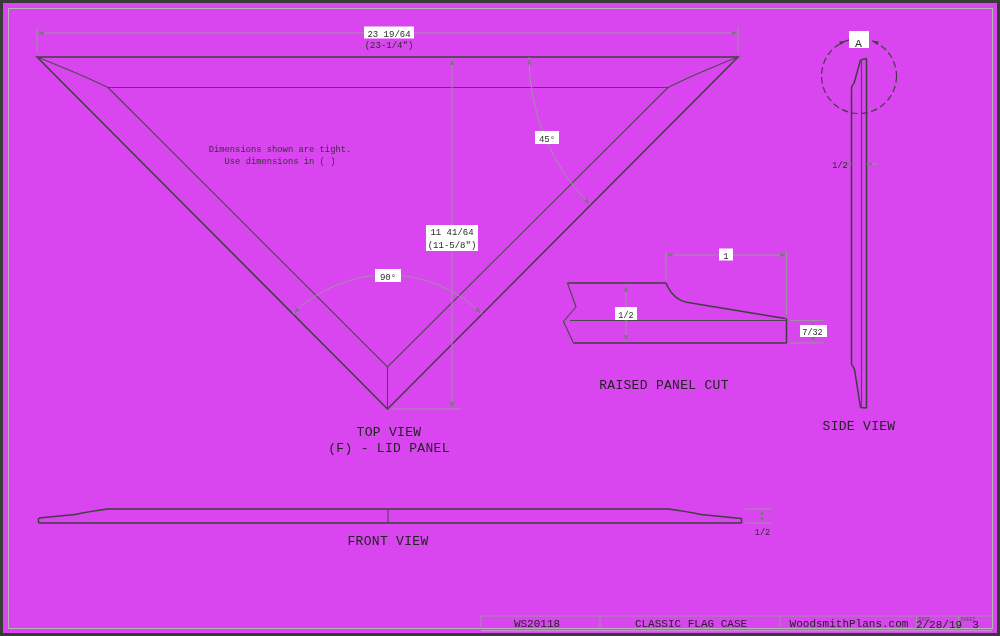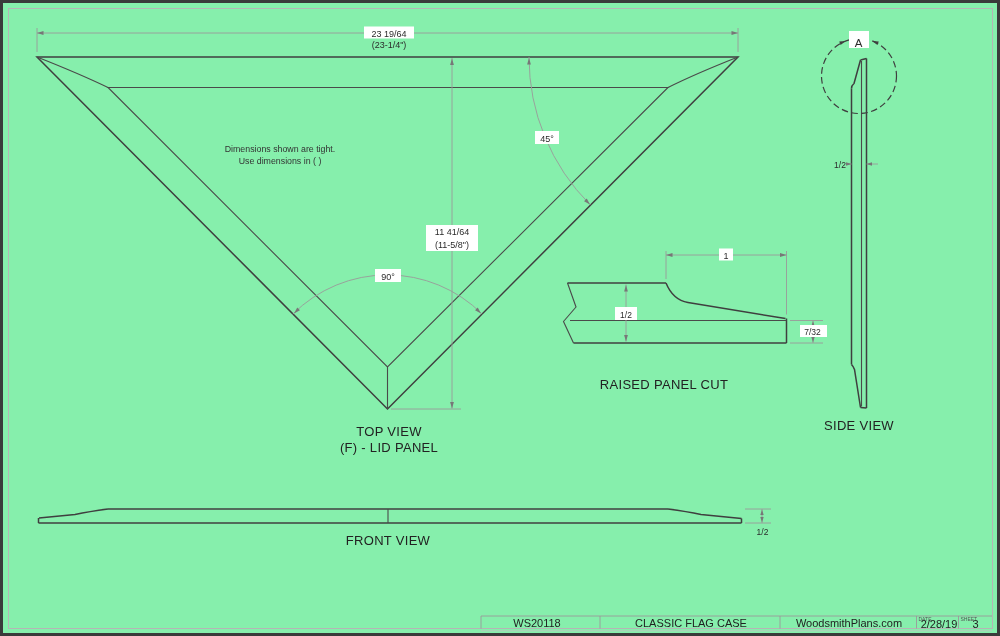--- a/index.html
+++ b/index.html
@@ -1,20 +1,20 @@
 <!DOCTYPE html>
 <html><head>
 <meta charset="utf-8">
 <style>
   html,body{margin:0;padding:0;background:#e8e8e8;}
   .sheet{
     position:relative;
     width:1000px;height:636px;
-    background:#86efac;
-    font-family:Liberation Sans, sans-serif;
+    background:#d946ef;
+    font-family:Liberation Mono, monospace;
     overflow:hidden;
   }
   svg{position:absolute;left:0;top:0;}
   text{fill:#2b2b2b;}
   .obj{stroke:#3f3f3f;stroke-width:1.5;fill:none;stroke-linejoin:miter;}
   .obj-thin{stroke:#4a4a4a;stroke-width:1.1;fill:none;}
   .dim{stroke:#9a9a9a;stroke-width:0.9;fill:none;}
   .tb{stroke:#9a9a9a;stroke-width:0.9;}
   .dimtxt{font-size:9px;text-anchor:middle;}
   .smdimtxt{font-size:8.5px;text-anchor:middle;}

